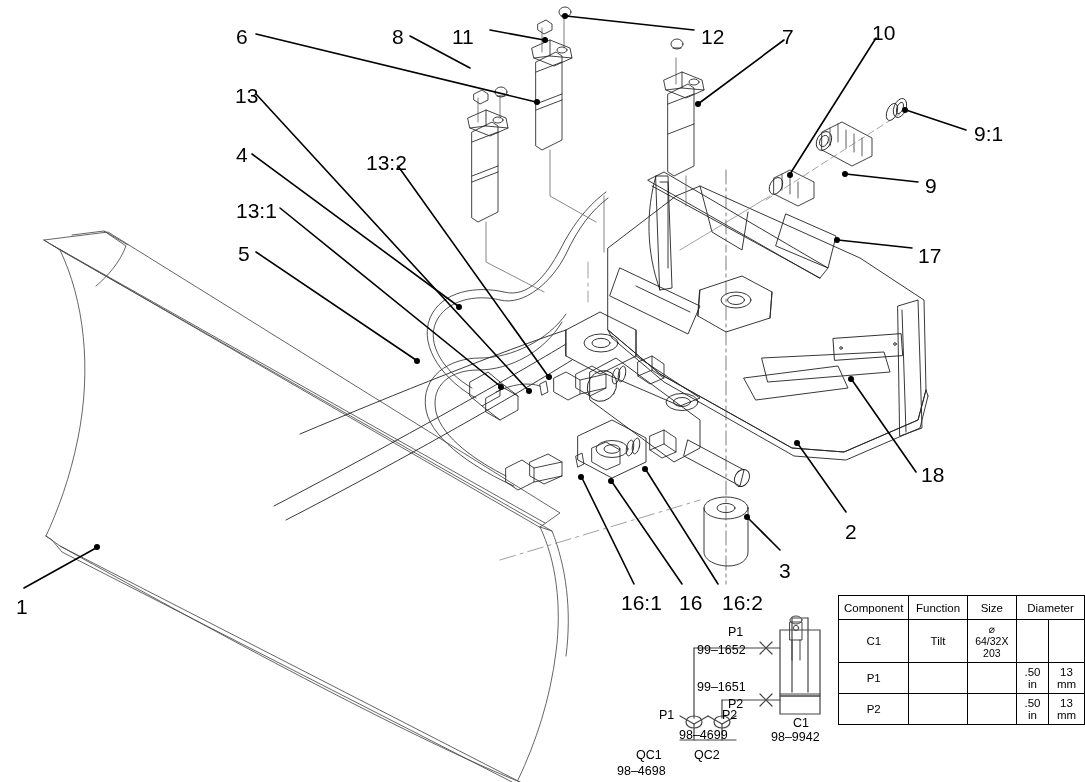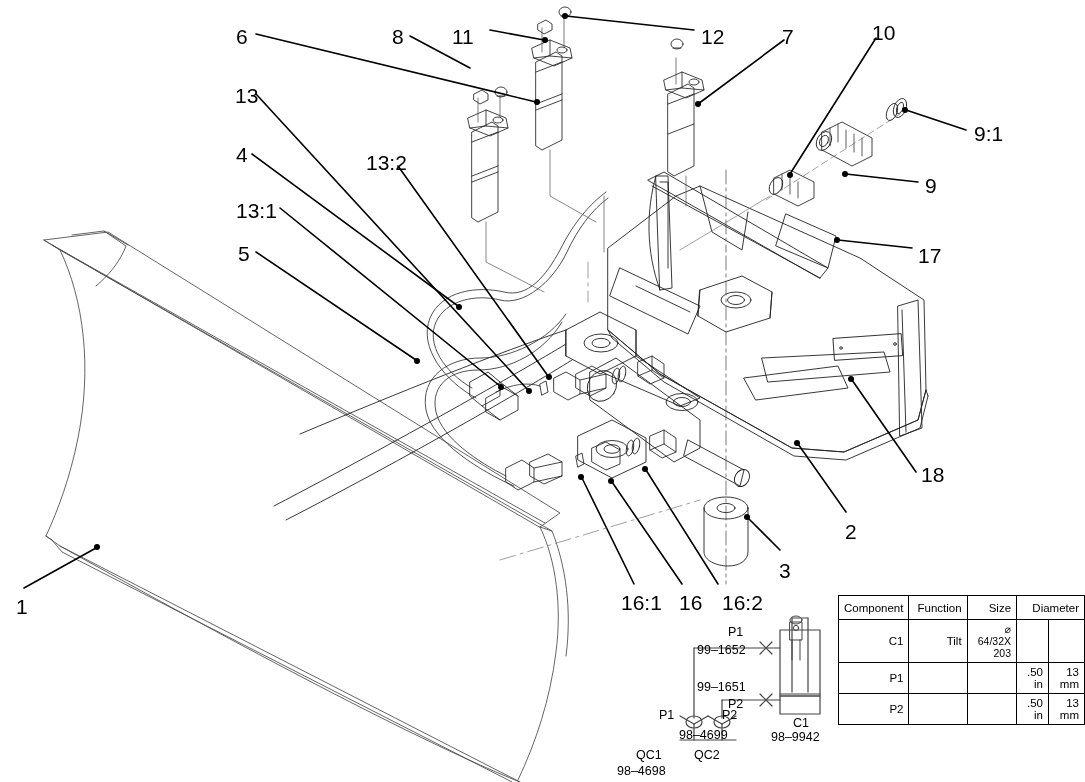--- a/index.html
+++ b/index.html
@@ -6,21 +6,21 @@
   body{width:1085px;height:782px;position:relative;overflow:hidden;
        font-family:"Liberation Sans","DejaVu Sans",sans-serif;color:#000;}
   #stage{position:absolute;left:0;top:0;width:1085px;height:782px;}
   #stage svg{position:absolute;left:0;top:0;}
   .callout{position:absolute;font-size:21px;line-height:1;color:#000;white-space:nowrap;}
 
   
   #parts-table{position:absolute;left:838px;top:595px;border-collapse:collapse;
                font-size:11.5px;}
   #parts-table th,#parts-table td{border:1px solid #000;padding:3px 5px;
-      text-align:right;font-weight:normal;height:22px;box-sizing:border-box;}
+      text-align:center;font-weight:normal;height:22px;box-sizing:border-box;}
   #parts-table th{height:24px;}
   .col-comp{width:69px;}
   .col-func{width:62px;}
   .col-size{width:56px;}
   .col-d1{width:38px;}
   .col-d2{width:43px;margin-left:12px;}
   .cell-comp{text-align:center;}
   .size-cell{font-size:10.5px;line-height:1.15;}
 
   

